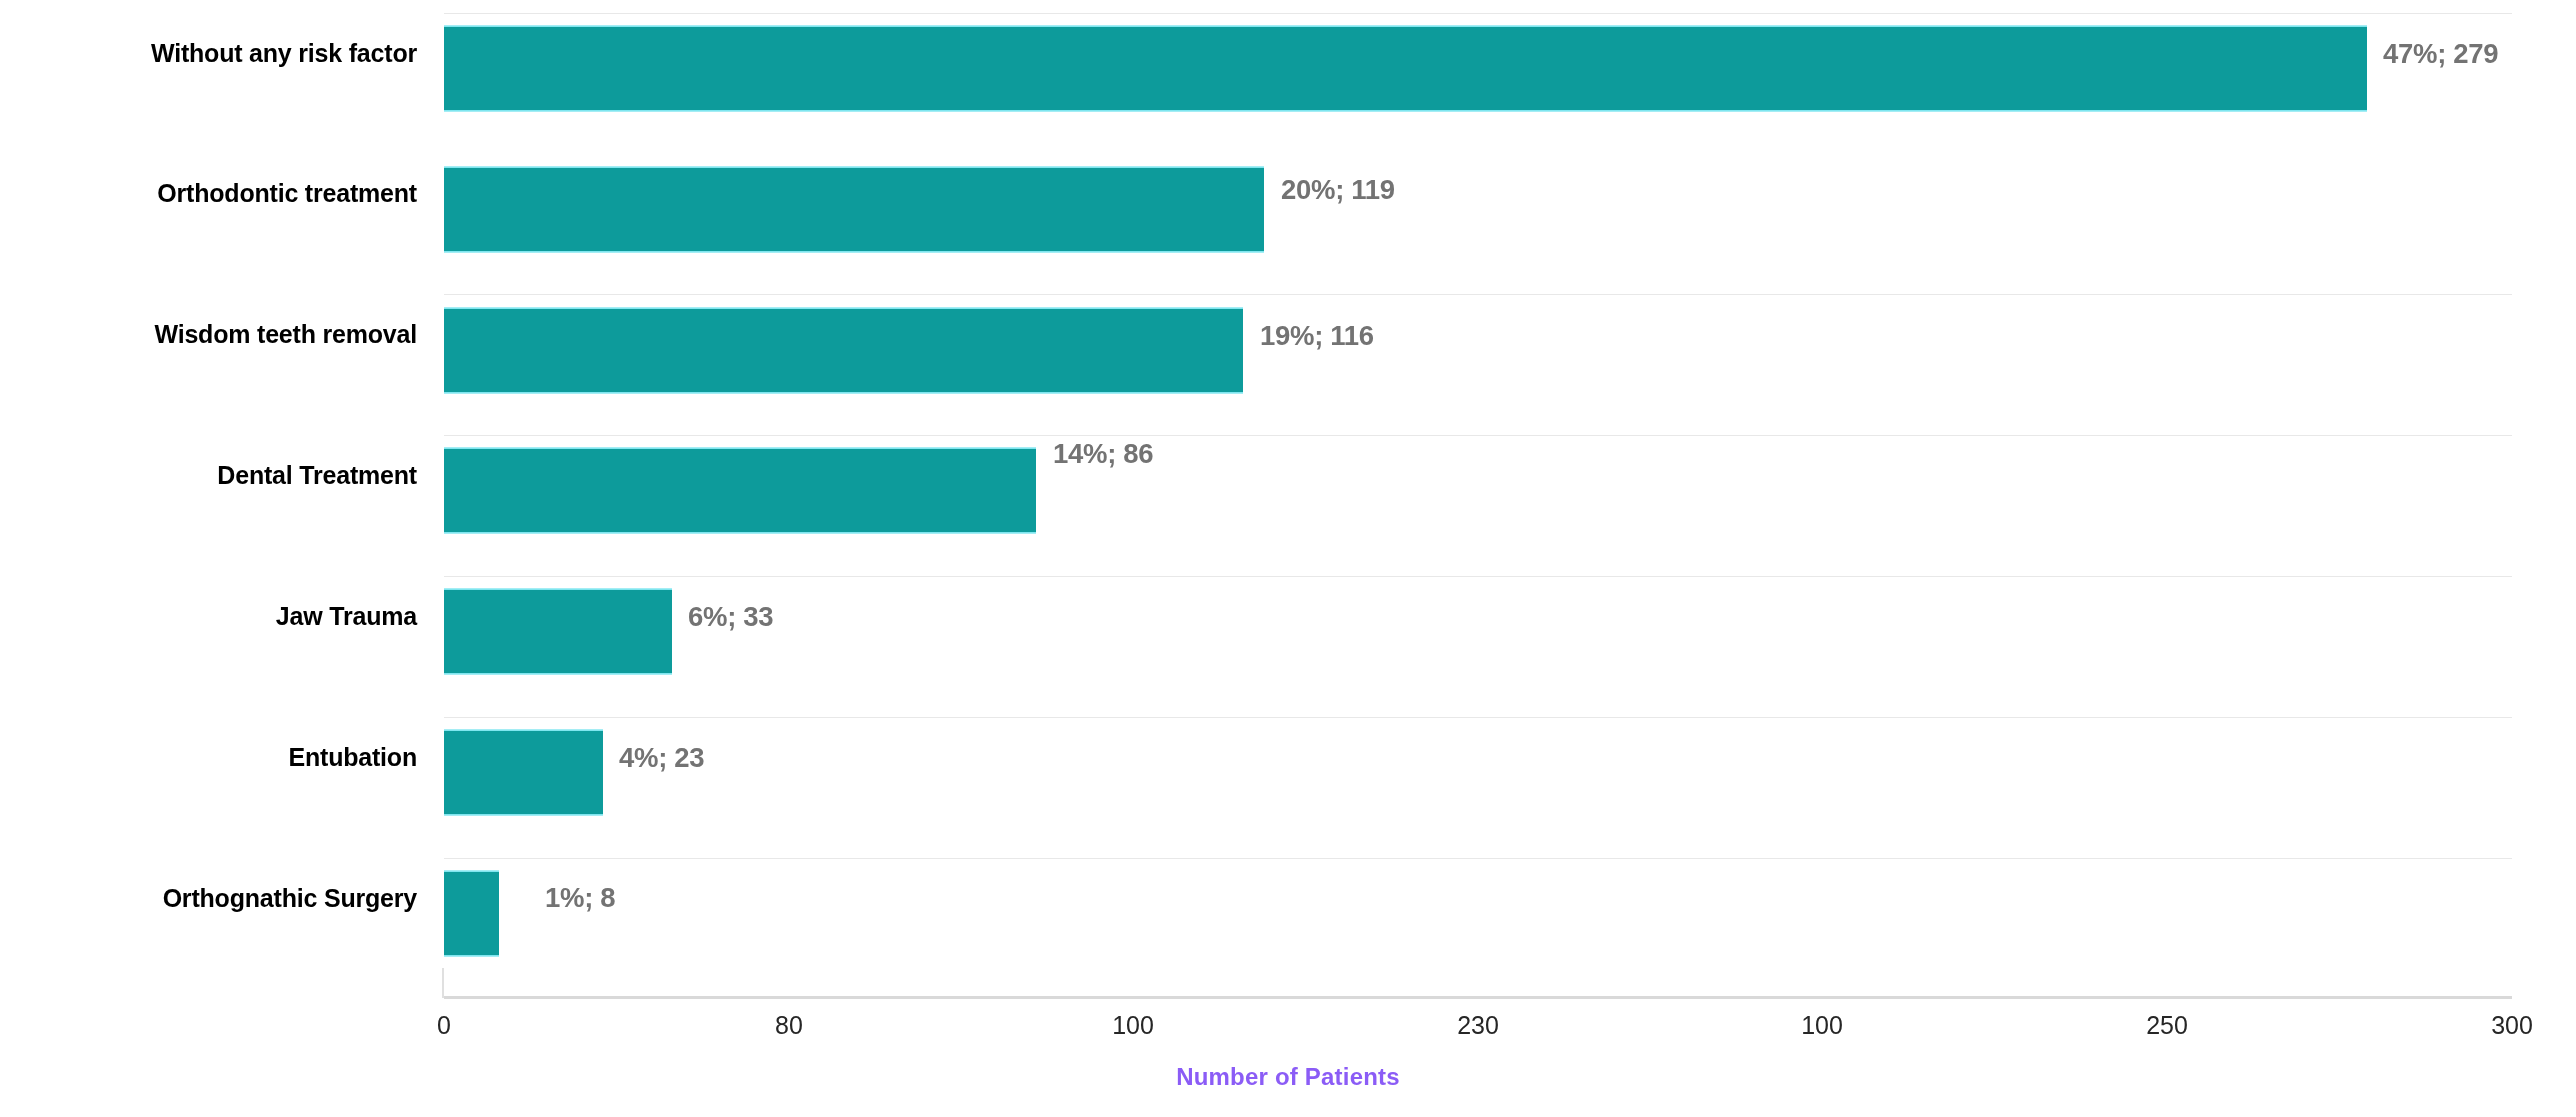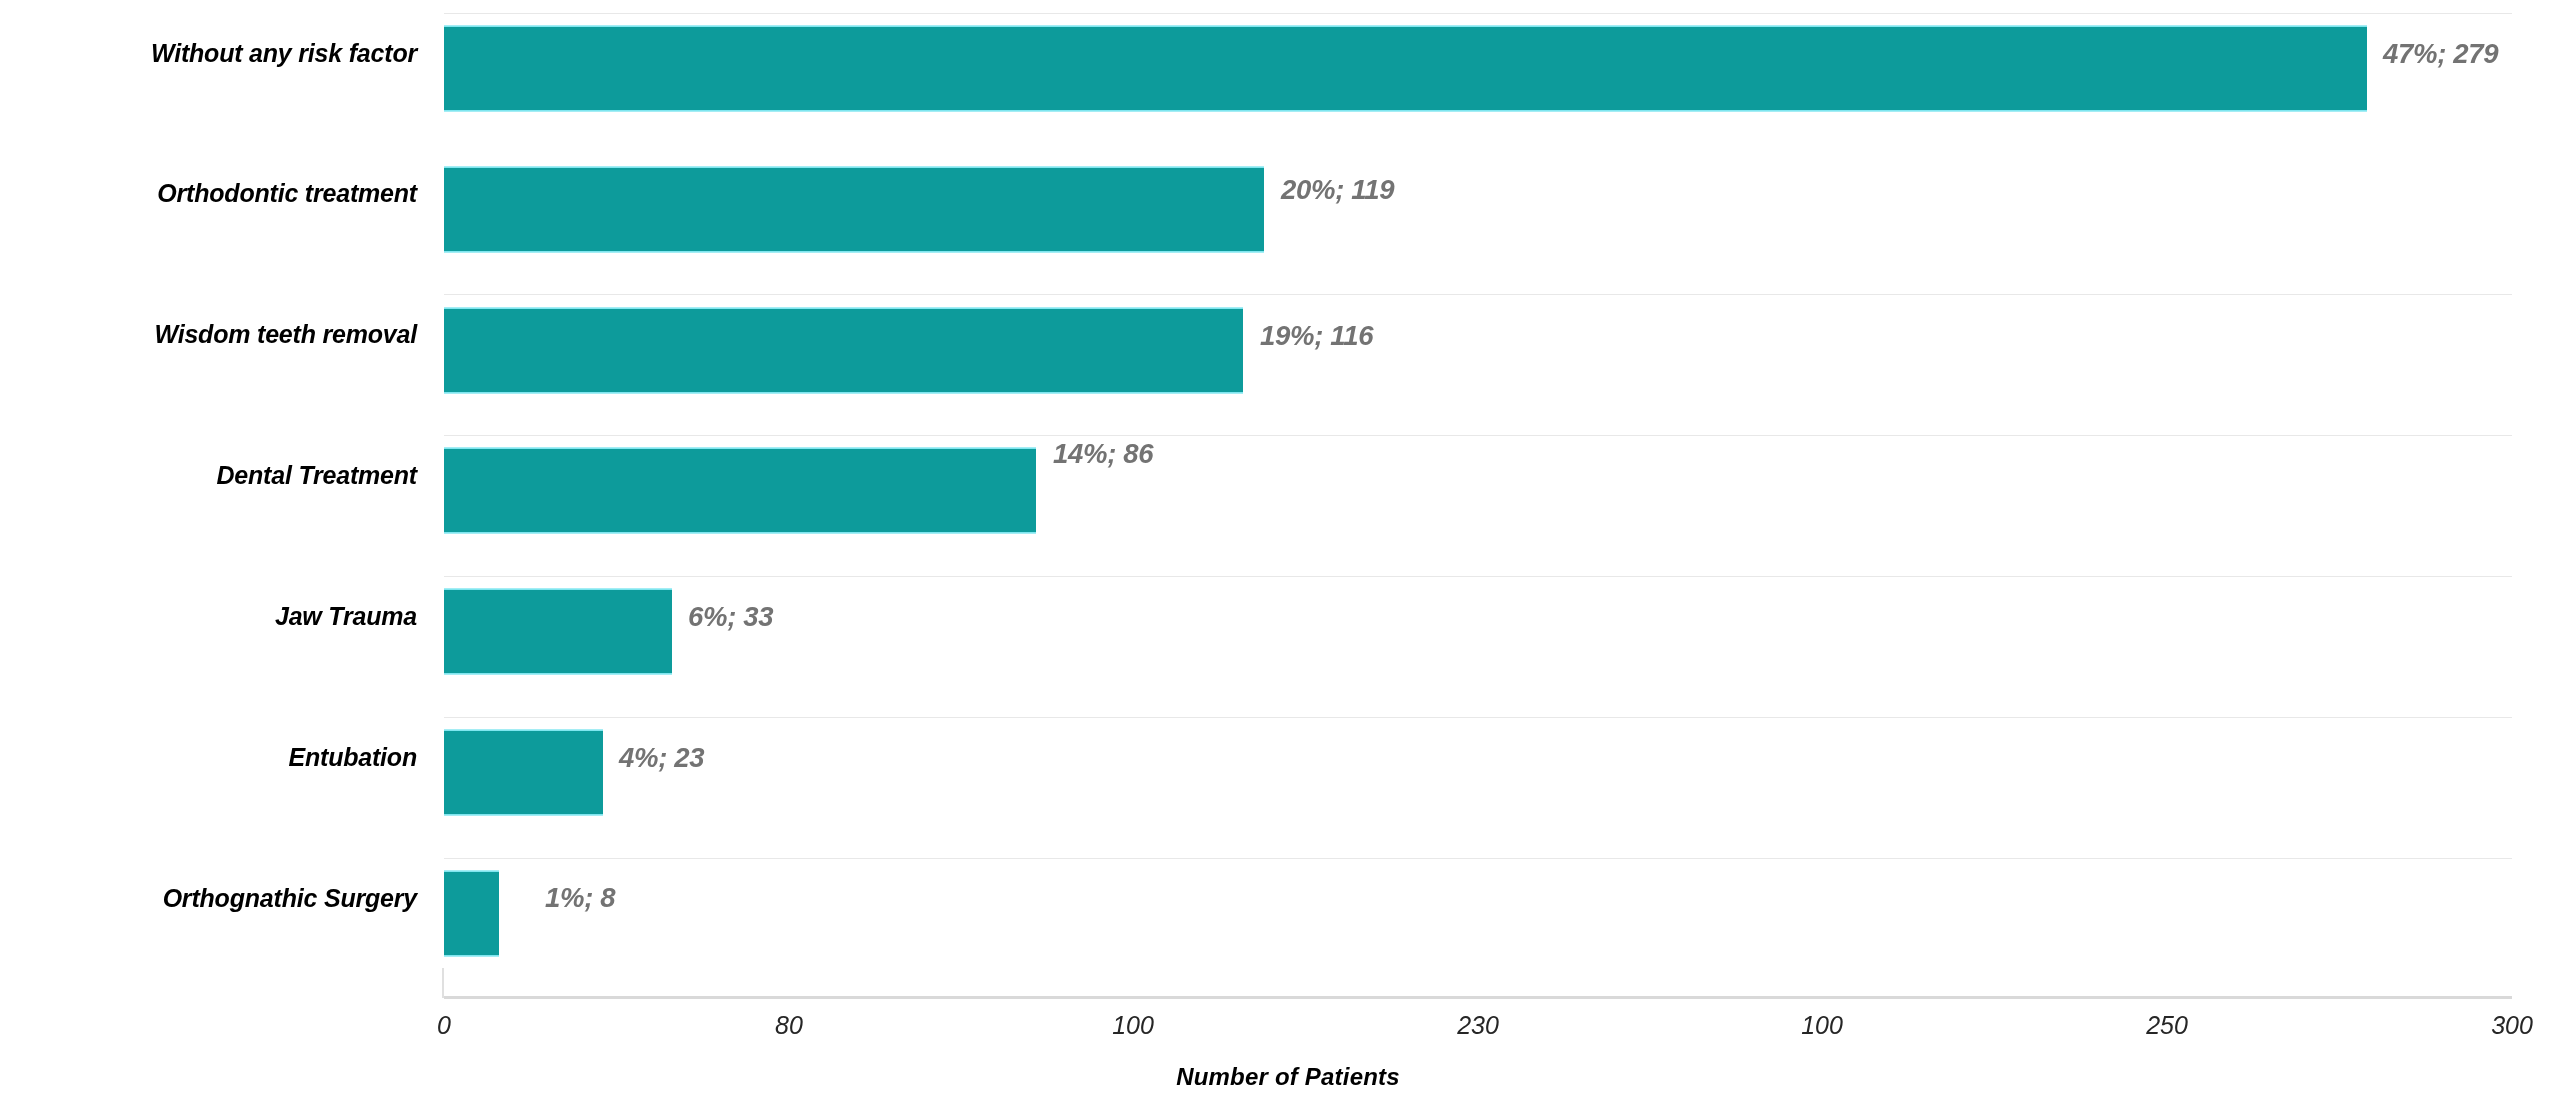--- a/index.html
+++ b/index.html
@@ -5,21 +5,20 @@
   html,body{margin:0;padding:0;background:#ffffff;}
   body{
     font-family:"Liberation Sans", sans-serif;
     width:2576px;height:1117px;overflow:hidden;
     -webkit-font-smoothing:antialiased;
   }
   #chart-root{
     position:relative;
     width:2576px;height:1117px;
     background:#ffffff;
-    font-style:italic;
   }
 
   
   
   .plot{
     position:absolute;
     left:444px;top:12.5px;
     width:2068px;height:986px;
   }
 
@@ -77,21 +76,21 @@
     color:#262626;
     white-space:nowrap;
   }
 
   .xlabel{
     position:absolute;
     top:1063px;left:0;width:2576px;
     text-align:center;
     font-size:24px;
     font-weight:bold;
-    color:#000000;
+    color:#8b5cf6;
     letter-spacing:0.2px;
   }
 </style>
 </head>
 <body>
 
 <div id="chart-root">
 
   <div class="plot">
     <div class="gridline" style="top:0px;"></div>

